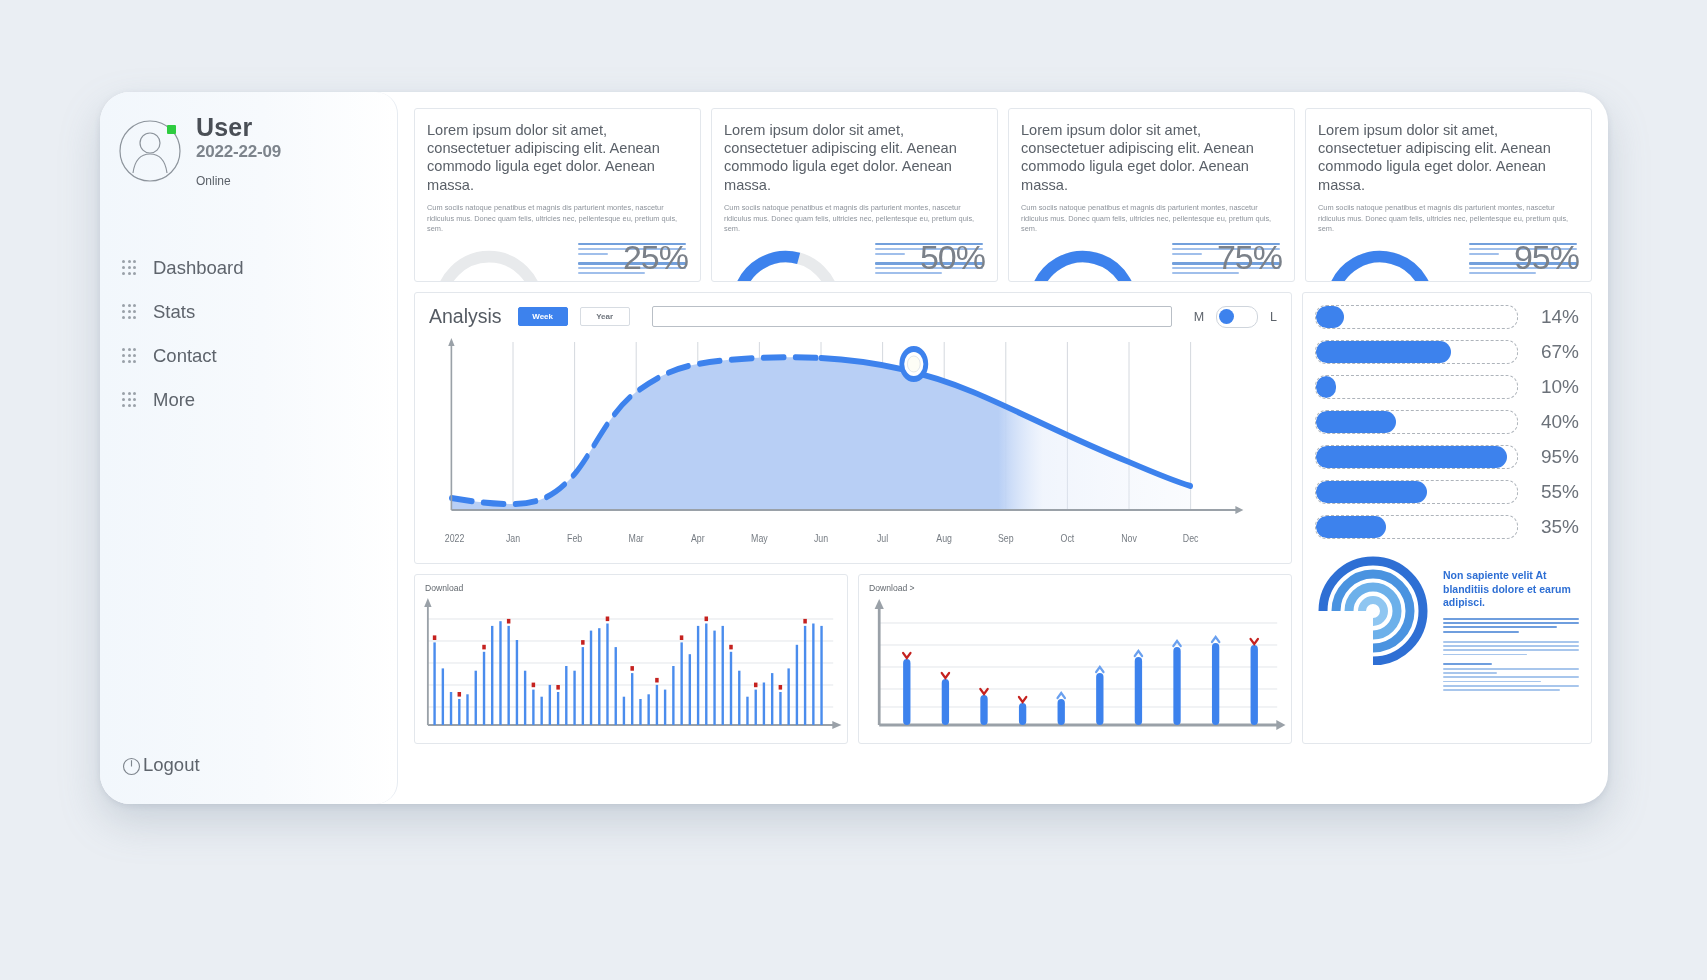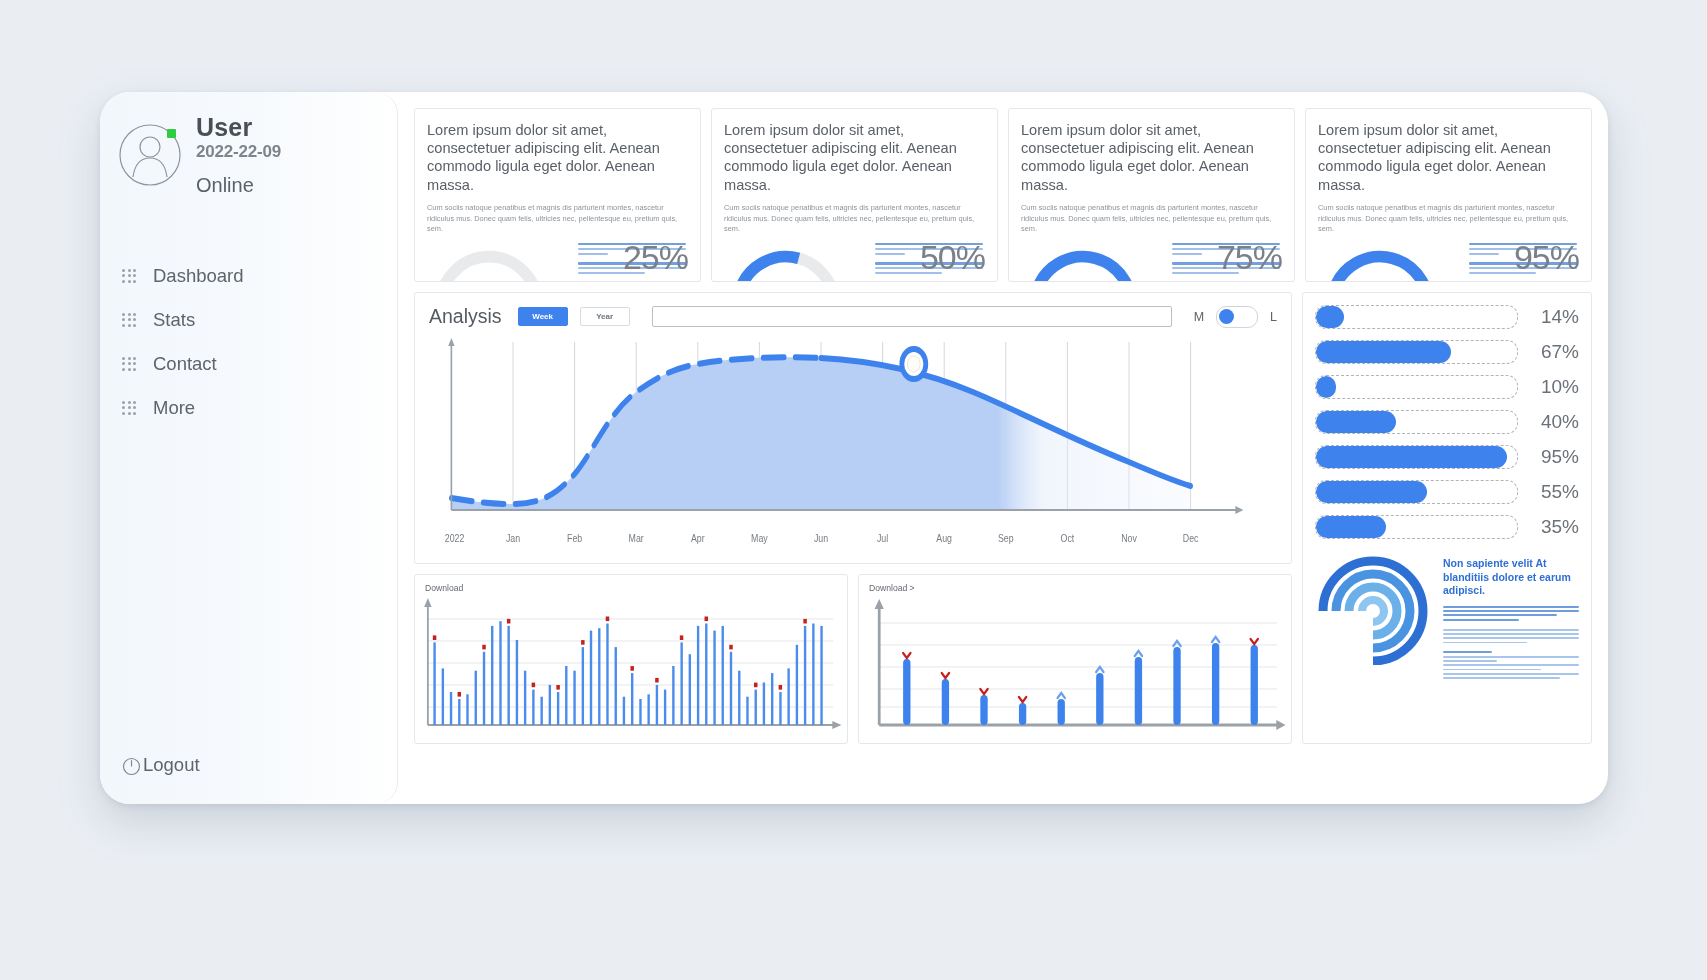--- a/index.html
+++ b/index.html
@@ -30,21 +30,21 @@
   .user-row{display:flex;align-items:center;gap:14px;padding:22px 0 0 18px;}
   .avatar{position:relative;width:64px;height:64px;flex:0 0 64px;}
   .avatar svg{display:block;}
   .dot{
     position:absolute;right:6px;top:6px;width:9px;height:9px;background:#2ecc40;
     border-radius:1px;
   }
   .user-meta{line-height:1.05;}
   .user-name{font-size:25px;color:#4a4f56;font-weight:700;letter-spacing:.2px;}
   .user-date{font-size:17px;color:#7d848c;margin-top:3px;font-weight:700;letter-spacing:-.2px;}
-  .user-status{font-size:20px;color:#5b6169;margin-top:14px;}
+  .user-status{font-size:12px;color:#5b6169;margin-top:14px;}
 
   .nav{margin-top:58px;}
   .nav-item{
     display:flex;align-items:center;gap:16px;
     padding:11px 0 11px 22px;cursor:pointer;
   }
   .grid-icon{width:15px;height:15px;flex:0 0 15px;display:grid;
     grid-template-columns:repeat(3,1fr);grid-template-rows:repeat(3,1fr);gap:2px;}
   .grid-icon i{background:#9aa1a9;border-radius:50%;display:block;width:3px;height:3px;}
   .nav-label{font-size:18.5px;color:#5e646c;}
@@ -125,21 +125,21 @@
   .bar-outer{
     flex:1;height:22px;border-radius:11px;border:1px dashed #aeb4bb;background:#fff;
     position:relative;overflow:hidden;
   }
   .bar-fill{position:absolute;left:0;top:0;bottom:0;background:#3d82ed;border-radius:11px;}
   .bar-pct{width:50px;font-size:19px;color:#6b7179;text-align:right;}
 
   .rail-bottom{display:flex;gap:8px;margin-top:14px;align-items:flex-start;}
   .arcs{width:120px;height:112px;flex:0 0 120px;}
   .rail-text{flex:1;padding-top:4px;}
-  .rail-head{font-size:10.5px;line-height:1.3;color:#2e6fd4;font-weight:700;}
+  .rail-head{font-size:10.5px;line-height:1.3;color:#2e6fd4;font-weight:700;margin-top:12px;}
   .rail-para{margin-top:8px;}
   .rl{height:1.9px;background:#a8c6ec;margin-bottom:2.4px;border-radius:1px;}
   .rl.d{background:#6f9ede;}
   .rl.sp{margin-bottom:8px;}
 </style>
 </head>
 <body>
 
 <div class="stage">
   <div class="frame">

